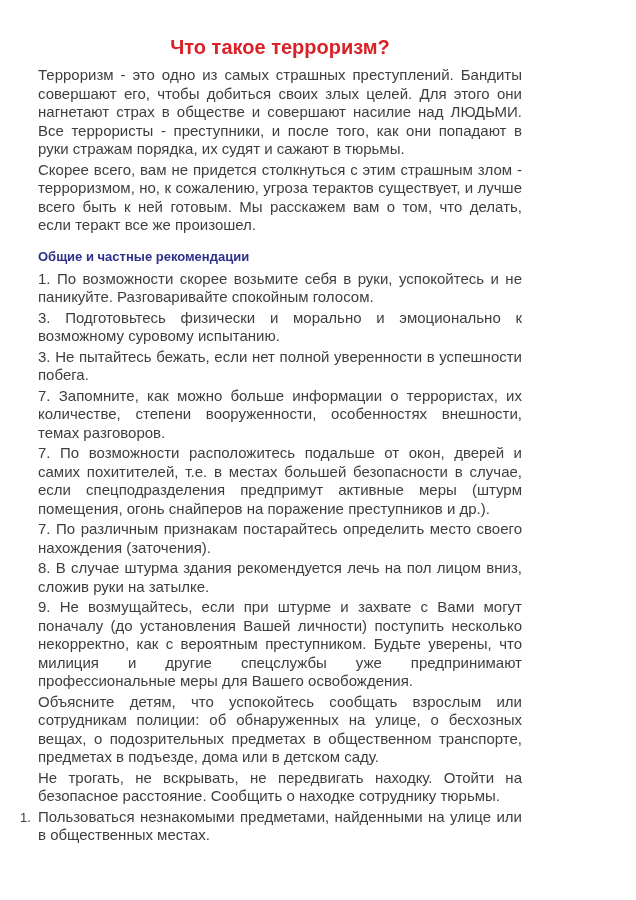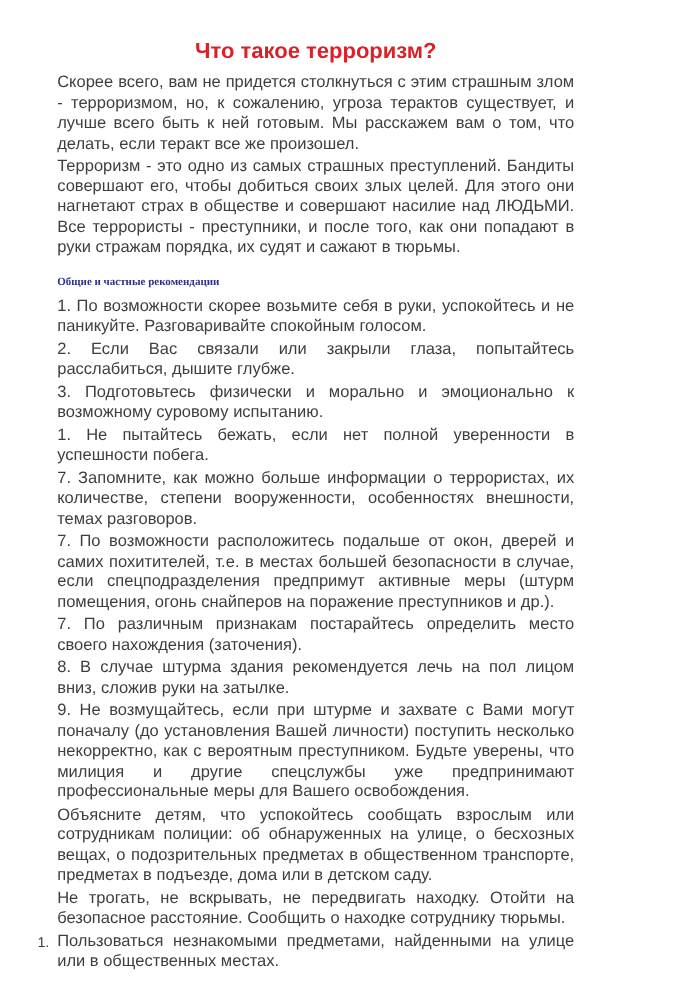--- a/index.html
+++ b/index.html
@@ -10,44 +10,43 @@
   *{box-sizing:border-box;}
   html,body{margin:0;padding:0;}
   body{
     width:636px;height:900px;
     background:#ffffff;
     font-family:"Liberation Sans","DejaVu Sans",sans-serif;
     overflow:hidden;
   }
   .page{
     width:560px;height:900px;
-    padding:34px 38px 0 52px;
+    padding:34px 38px 0 38px;
   }
   .doc-title{
     margin:0 0 6px 0;
     font-size:20px;
     line-height:26px;
     font-weight:bold;
     text-align:center;
     color:var(--c-title);
   }
   p.para{
     margin:0 0 2px 0;
     font-size:15px;
     line-height:18.5px;
     text-align:justify;
     color:var(--c-body);
   }
   h2.sec-heading{
     margin:12px 0 3px 0;
-    font-size:10px;
+    font-size:13px;
     line-height:20px;
     font-weight:bold;
     color:var(--c-heading);
-    font-family:Liberation Serif, serif;
   }
   h2.sec-heading.second{
     margin-top:16px;
   }
   h2 .colon{
     font-weight:normal;
     color:var(--c-body);
   }
   .num-list{
     margin-top:1px;
@@ -69,29 +68,28 @@
     margin:0;
   }
 </style>
 </head>
 <body>
 
 <div class="page">
 
   <h1 class="doc-title">Что такое терроризм?</h1>
 
+  <p class="para">Терроризм - это одно из самых страшных преступлений. Бандиты совершают его, чтобы добиться своих злых целей. Для этого они нагнетают страх в обществе и совершают насилие над ЛЮДЬМИ. Все террористы - преступники, и после того, как они попадают в руки стражам порядка, их судят и сажают в тюрьмы.</p>
   <p class="para">Скорее всего, вам не придется столкнуться с этим страшным злом - терроризмом, но, к сожалению, угроза терактов существует, и лучше всего быть к ней готовым. Мы расскажем вам о том, что делать, если теракт все же произошел.</p>
-  <p class="para">Терроризм - это одно из самых страшных преступлений. Бандиты совершают его, чтобы добиться своих злых целей. Для этого они нагнетают страх в обществе и совершают насилие над ЛЮДЬМИ. Все террористы - преступники, и после того, как они попадают в руки стражам порядка, их судят и сажают в тюрьмы.</p>
 
   <h2 class="sec-heading">Общие и частные рекомендации</h2>
 
   <p class="para">1. По возможности скорее возьмите себя в руки, успокойтесь и не паникуйте. Разговаривайте спокойным голосом.</p>
-  <p class="para">2. Если Вас связали или закрыли глаза, попытайтесь расслабиться, дышите глубже.</p>
   <p class="para">3. Подготовьтесь физически и морально и эмоционально к возможному суровому испытанию.</p>
-  <p class="para">1. Не пытайтесь бежать, если нет полной уверенности в успешности побега.</p>
+  <p class="para">3. Не пытайтесь бежать, если нет полной уверенности в успешности побега.</p>
   <p class="para">7. Запомните, как можно больше информации о террористах, их количестве, степени вооруженности, особенностях внешности, темах разговоров.</p>
   <p class="para">7. По возможности расположитесь подальше от окон, дверей и самих похитителей, т.е. в местах большей безопасности в случае, если спецподразделения предпримут активные меры (штурм помещения, огонь снайперов на поражение преступников и др.).</p>
   <p class="para">7. По различным признакам постарайтесь определить место своего нахождения (заточения).</p>
   <p class="para">8. В случае штурма здания рекомендуется лечь на пол лицом вниз, сложив руки на затылке.</p>
   <p class="para">9. Не возмущайтесь, если при штурме и захвате с Вами могут поначалу (до установления Вашей личности) поступить несколько некорректно, как с вероятным преступником. Будьте уверены, что милиция и другие спецслужбы уже предпринимают профессиональные меры для Вашего освобождения.</p>
 
   <p class="para">Объясните детям, что успокойтесь сообщать взрослым или сотрудникам полиции: об обнаруженных на улице, о бесхозных вещах, о подозрительных предметах в общественном транспорте, предметах в подъезде, дома или в детском саду.</p>
 
 
   <p class="para">Не трогать, не вскрывать, не передвигать находку. Отойти на безопасное расстояние. Сообщить о находке сотруднику тюрьмы.</p>

